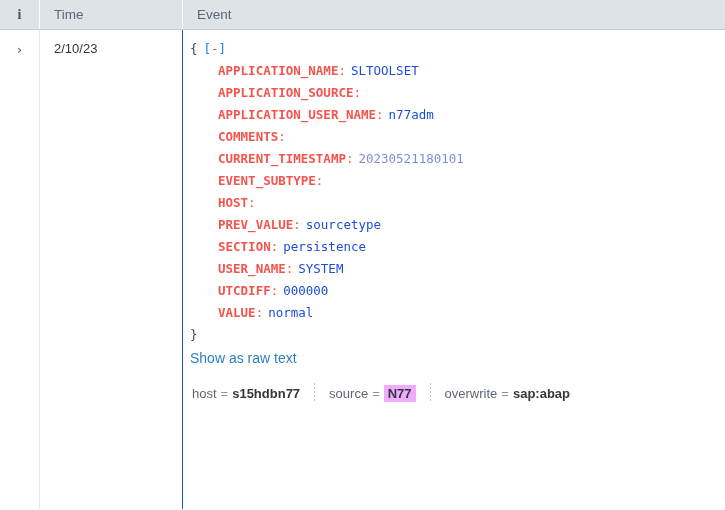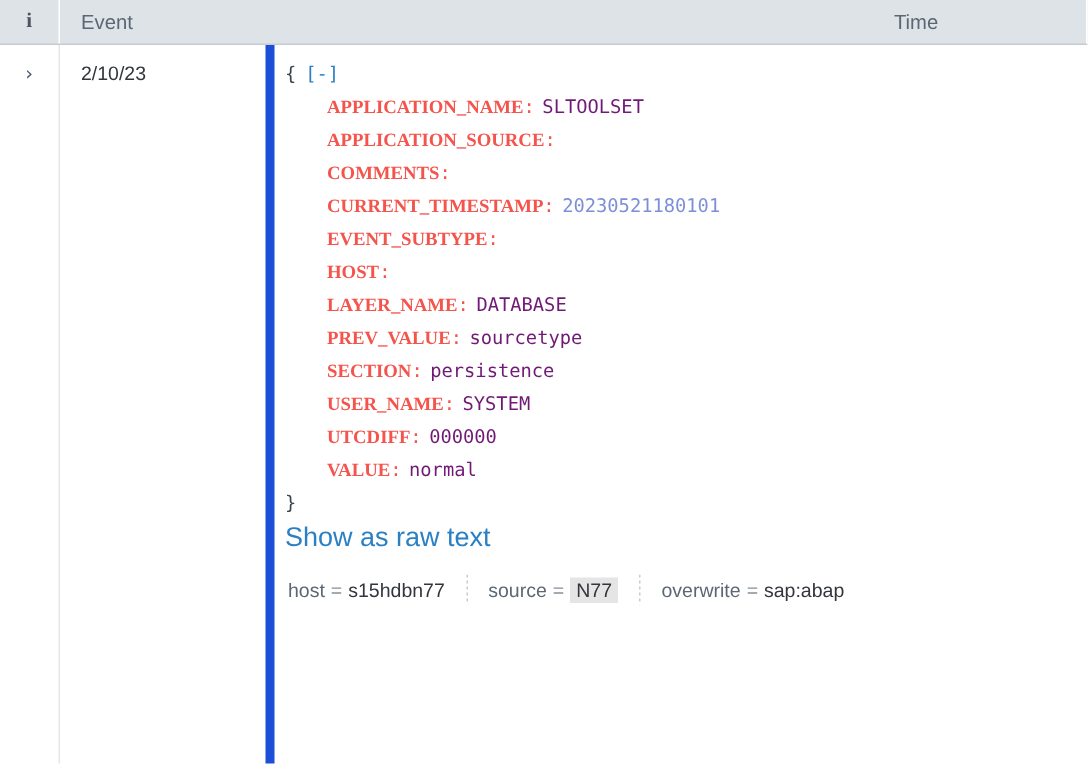--- a/index.html
+++ b/index.html
@@ -79,21 +79,21 @@
   .expand-arrow {
     color: #4a5a73;
     font-size: 13px;
     line-height: 1;
     cursor: pointer;
     font-family: "DejaVu Sans", sans-serif;
     padding: 2px 4px;
   }
   .td-time {
     width: 143px;
-    border-right: 6px solid #1d4ed8;
+    border-right: 1px solid #1d4ed8;
     box-sizing: border-box;
     padding: 9px 0 0 14px;
     color: #33373c;
     font-size: 13px;
     line-height: 19px;
   }
   .time-date, .time-clock {
     display: block;
     white-space: nowrap;
   }
@@ -121,36 +121,35 @@
     color: #2b80c4;
     cursor: pointer;
     margin-left: 6px;
   }
   .json-entry {
     padding-left: 28px;
   }
   .json-key {
     color: #f4544c;
     font-weight: bold;
-    font-family: Liberation Serif, serif;
   }
   .json-colon {
     color: #f4544c;
   }
   .json-val {
-    color: #701a75;
+    color: #1d4ed8;
     margin-left: 5px;
   }
   .json-val.num {
     color: #7c90d8;
   }
 
   .raw-link {
     font-family: "Liberation Sans", sans-serif;
-    font-size: 18px;
+    font-size: 14px;
     color: #2b80c4;
     cursor: pointer;
     line-height: 22px;
     margin-top: 1px;
     display: inline-block;
   }
 
   
   .field-row {
     margin-top: 14px;
@@ -168,48 +167,49 @@
   }
   .field-key {
     color: #5c6773;
   }
   .field-eq {
     margin: 0 4px;
     color: #8a929b;
   }
   .field-value {
     color: #33373c;
+    font-weight: bold;
   }
   .field-value.highlight {
-    background: #e5e5e5;
+    background: #f0abfc;
     color: #33373c;
     padding: 1px 4px;
   }
   .field-sep {
     width: 1px;
     height: 20px;
     margin: 0 14px;
     background-image: linear-gradient(to bottom, #c5ccd3 0, #c5ccd3 2px, transparent 2px, transparent 4px);
     background-size: 1px 4px;
   }
 </style>
 </head>
 <body>
 
 <div class="event-table">
 
   <div class="table-header">
     <div class="th th-info">
       <span class="info-glyph">i</span>
     </div>
+    <div class="th th-time">
+      <span>Time</span>
+    </div>
     <div class="th th-event">
       <span>Event</span>
-    </div>
-    <div class="th th-time">
-      <span>Time</span>
     </div>
   </div>
 
   <div class="table-body">
 
     <div class="td-expand">
       <span class="expand-arrow">›</span>
     </div>
 
     <div class="td-time">
@@ -218,25 +218,25 @@
 
     <div class="td-event">
 
       <div class="json-block">
         <div class="json-line">
           <span class="brace">{</span><span class="collapse-toggle">[-]</span>
         </div>
         <div id="json-entries">
             <div class="json-line json-entry"><span class="json-key">APPLICATION_NAME</span><span class="json-colon">:</span><span class="json-val">SLTOOLSET</span></div>
             <div class="json-line json-entry"><span class="json-key">APPLICATION_SOURCE</span><span class="json-colon">:</span></div>
+            <div class="json-line json-entry"><span class="json-key">APPLICATION_USER_NAME</span><span class="json-colon">:</span><span class="json-val">n77adm</span></div>
             <div class="json-line json-entry"><span class="json-key">COMMENTS</span><span class="json-colon">:</span></div>
             <div class="json-line json-entry"><span class="json-key">CURRENT_TIMESTAMP</span><span class="json-colon">:</span><span class="json-val num">20230521180101</span></div>
             <div class="json-line json-entry"><span class="json-key">EVENT_SUBTYPE</span><span class="json-colon">:</span></div>
             <div class="json-line json-entry"><span class="json-key">HOST</span><span class="json-colon">:</span></div>
-            <div class="json-line json-entry"><span class="json-key">LAYER_NAME</span><span class="json-colon">:</span><span class="json-val">DATABASE</span></div>
             <div class="json-line json-entry"><span class="json-key">PREV_VALUE</span><span class="json-colon">:</span><span class="json-val">sourcetype</span></div>
             <div class="json-line json-entry"><span class="json-key">SECTION</span><span class="json-colon">:</span><span class="json-val">persistence</span></div>
             <div class="json-line json-entry"><span class="json-key">USER_NAME</span><span class="json-colon">:</span><span class="json-val">SYSTEM</span></div>
             <div class="json-line json-entry"><span class="json-key">UTCDIFF</span><span class="json-colon">:</span><span class="json-val">000000</span></div>
             <div class="json-line json-entry"><span class="json-key">VALUE</span><span class="json-colon">:</span><span class="json-val">normal</span></div>
           </div>
         <div class="json-line">
           <span class="brace">}</span>
         </div>
       </div>

